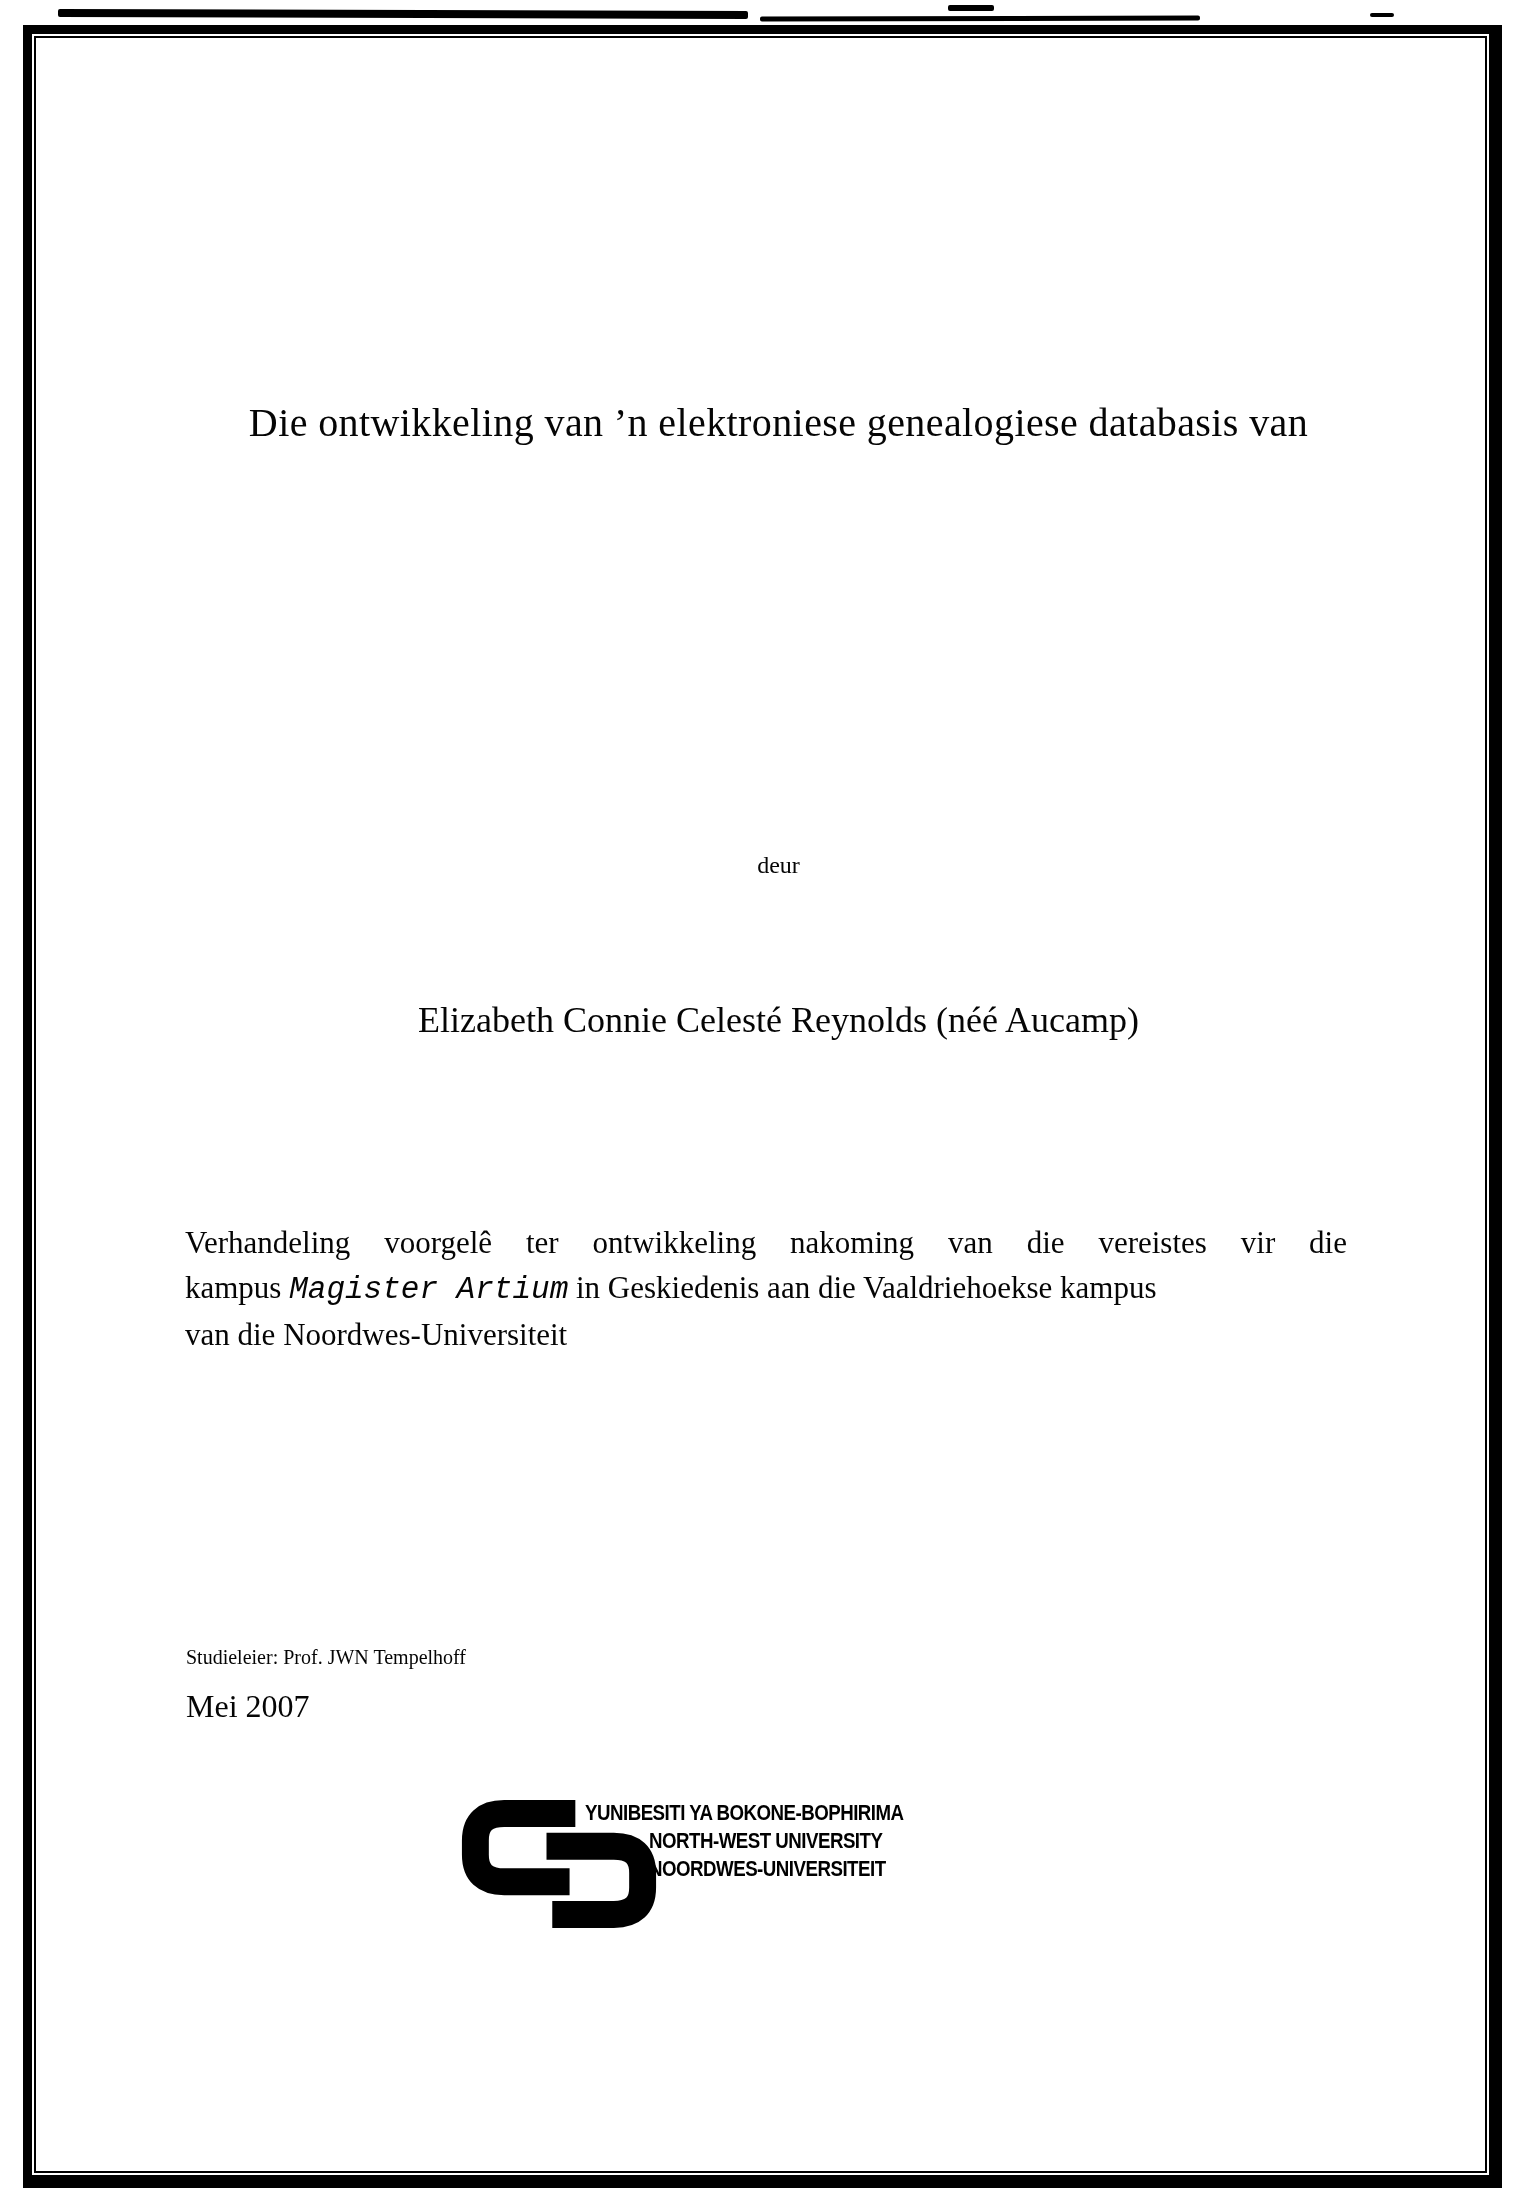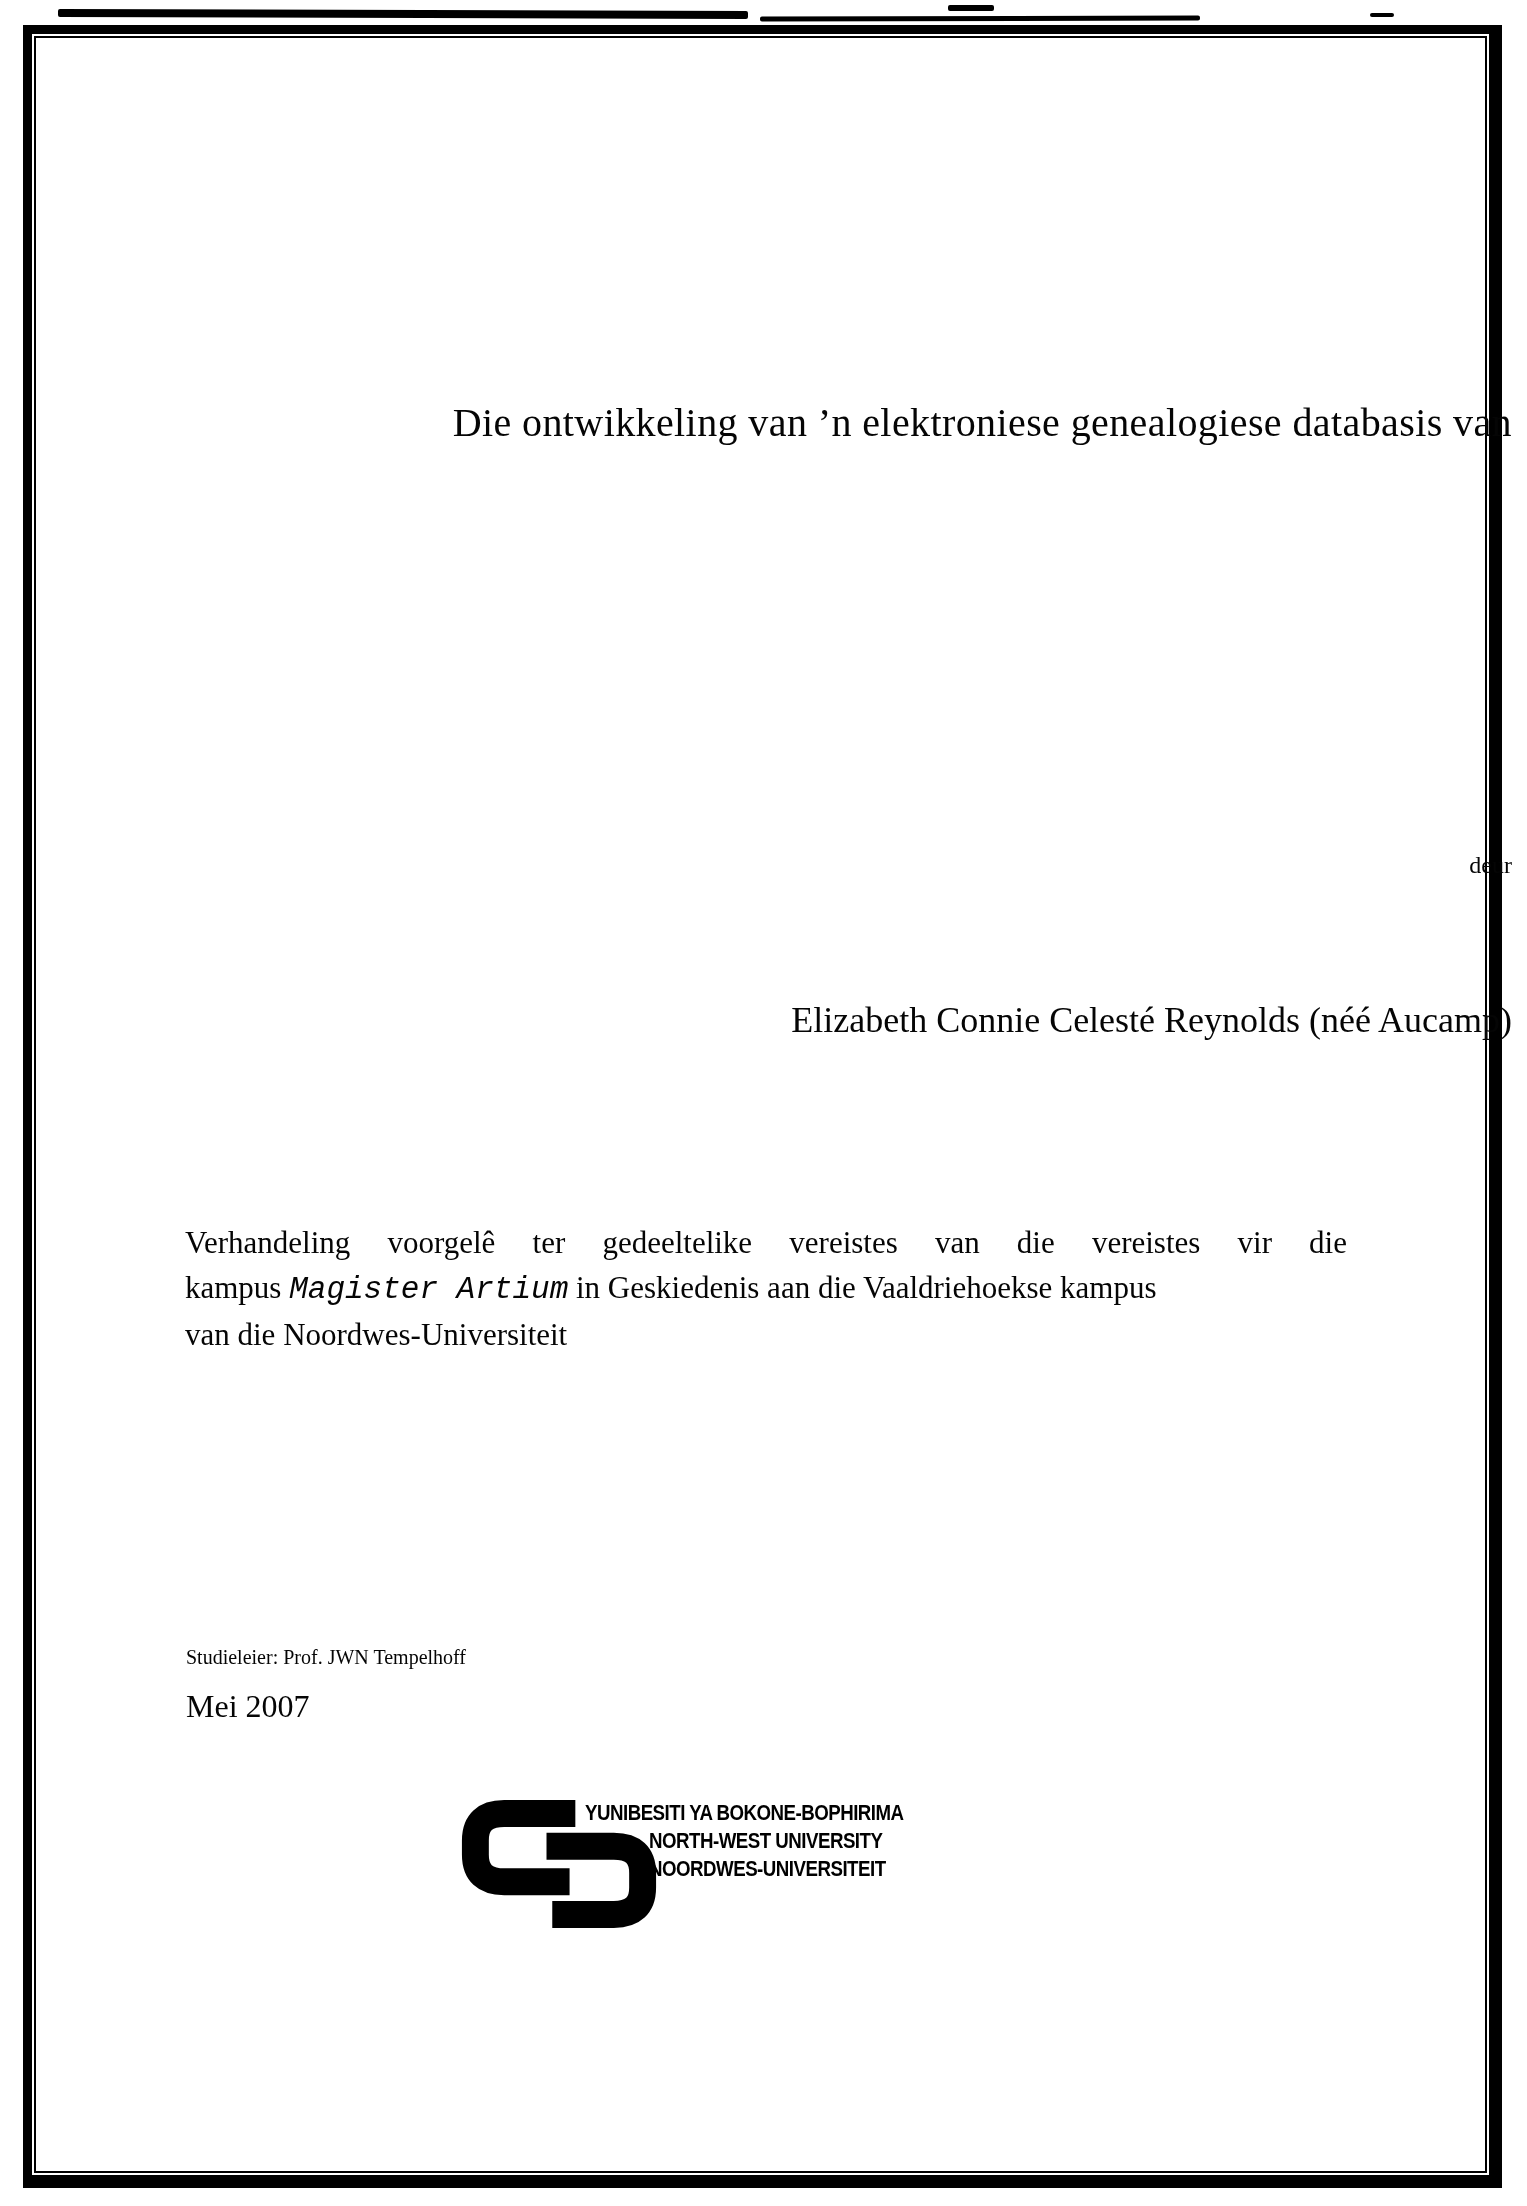--- a/index.html
+++ b/index.html
@@ -29,21 +29,21 @@
   
   .artifact { position: absolute; background: #000; border-radius: 2px; }
   .a1 { left: 58px;  top: 10px; width: 690px; height: 8px; transform: rotate(0.15deg); }
   .a2 { left: 760px; top: 16px; width: 440px; height: 5px; transform: rotate(-0.1deg); }
   .a3 { left: 948px; top: 5px;  width: 46px;  height: 6px; }
   .a4 { left: 1370px; top: 13px; width: 24px; height: 4px; }
   
   .centered {
     position: absolute;
     left: 45px; width: 1467px;
-    text-align: right;
+    text-align: center;
   }
   .title {
     top: 383px;
     font-size: 40px;
     line-height: 80px;
     letter-spacing: 0.4px;
   }
   .deur {
     top: 852px;
     font-size: 24px;
@@ -113,21 +113,21 @@
 
   <div class="centered title">
     <div>Die ontwikkeling van ’n elektroniese genealogiese databasis van</div>
   </div>
 
   <div class="centered deur">deur</div>
 
   <div class="centered author">Elizabeth Connie Celesté Reynolds (néé Aucamp)</div>
 
   <div class="statement">
-    <div class="stmt-line1">Verhandeling voorgelê ter gedeeltelike vereistes van die vereistes vir die</div>
+    <div class="stmt-line1">Verhandeling voorgelê ter ontwikkeling nakoming van die vereistes vir die</div>
     <div class="stmt-line2"><span>kampus </span><span class="it">Magister Artium</span><span> in Geskiedenis aan die Vaaldriehoekse kampus</span></div>
     <div class="stmt-line3">van die Noordwes-Universiteit</div>
   </div>
 
   <div class="supervisor">Studieleier: Prof. JWN Tempelhoff</div>
 
   <div class="date">Mei 2007</div>
 
   <div>
     <svg class="logo-mark" viewBox="0 0 206 137" xmlns="http://www.w3.org/2000/svg">

